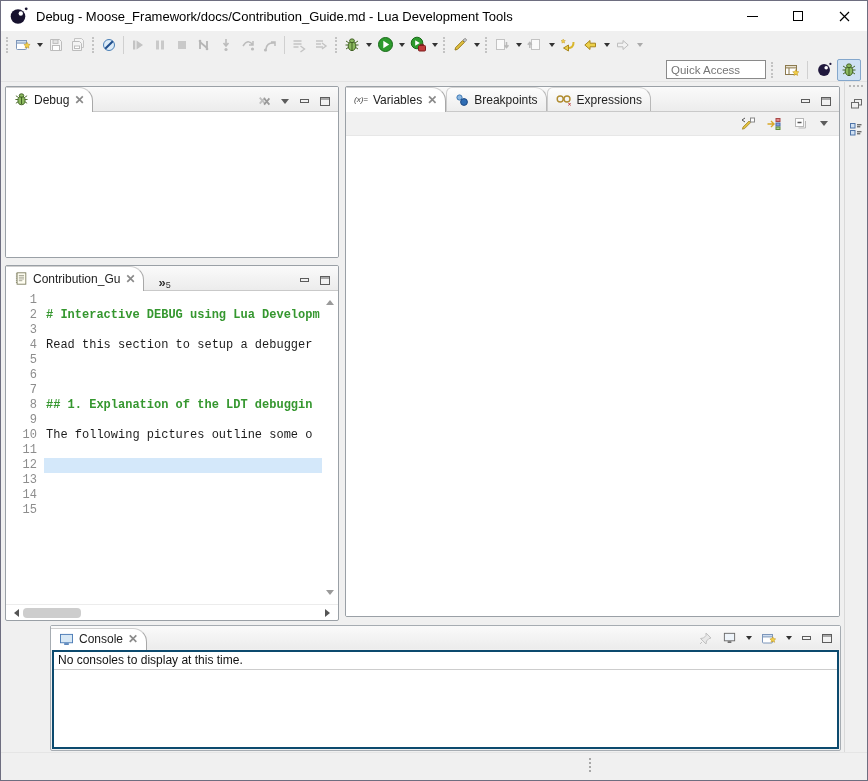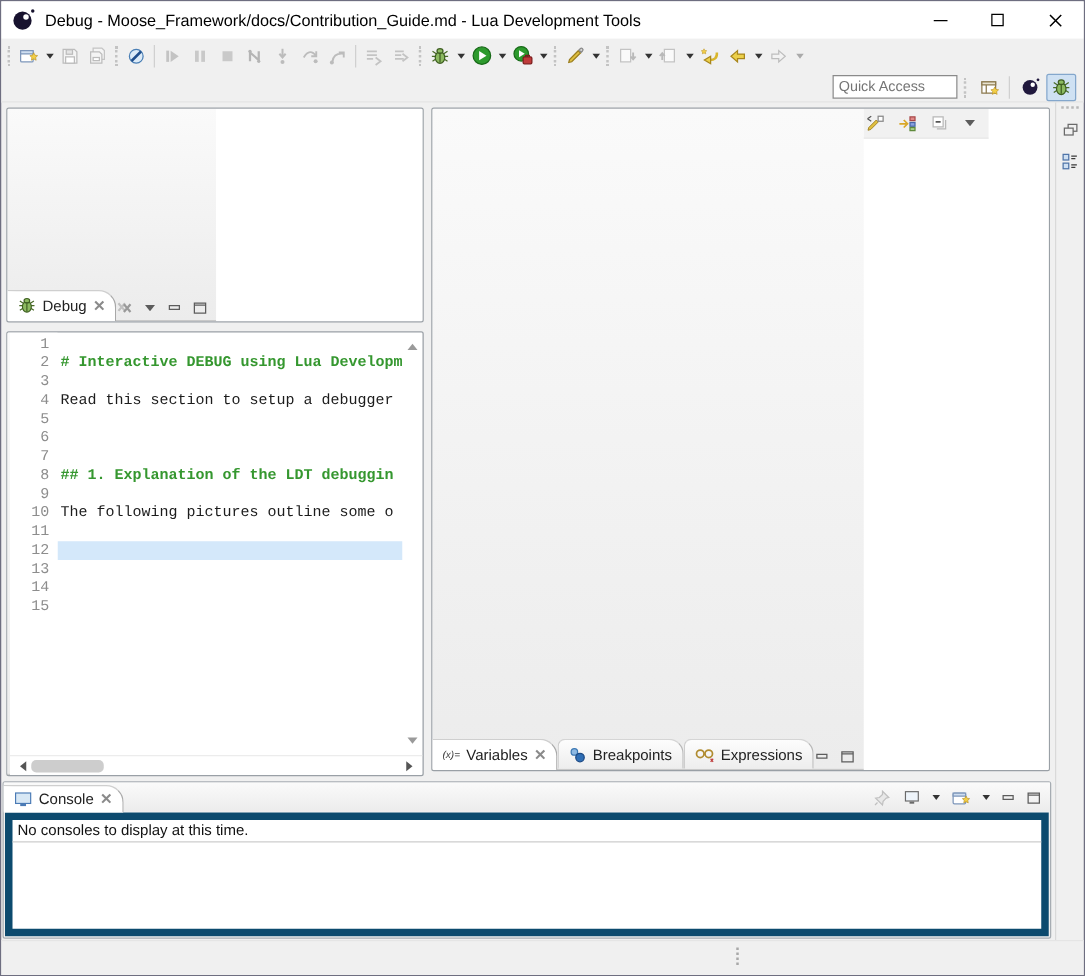--- a/index.html
+++ b/index.html
@@ -33,21 +33,21 @@
   .persp-btn { width:24px; height:22px; border:1px solid transparent; background:transparent; display:flex; align-items:center; justify-content:center; padding:0; margin-left:1px; }
   .persp-btn.active { background:#cfe1f3; border:1px solid #84a7cc; border-radius:2px; }
 
   
   .main-row { flex:1 1 auto; display:flex; min-height:0; }
   .center-col { width:845px; display:flex; flex-direction:column; min-height:0; }
   .panels-row { height:543px; display:flex; flex:0 0 auto; }
   .left-col { width:338px; padding:4px 0 4px 4px; display:flex; flex-direction:column; flex:0 0 auto; }
   .right-col { flex:1; padding:4px 4px 8px 6px; min-width:0; }
 
-  .panel { border:1px solid #9aa0a6; border-radius:2px; background:#fff; display:flex; flex-direction:row; overflow:hidden;justify-content:flex-end; }
+  .panel { border:1px solid #9aa0a6; border-radius:2px; background:#fff; display:flex; flex-direction:column; overflow:hidden;justify-content:flex-end; }
   .tabbar { background:linear-gradient(#fafafa,#ececec); display:flex; align-items:flex-end; flex:0 0 auto; border-bottom:1px solid #c9c9c9; }
   .tab { display:flex; align-items:center; gap:5px; font-size:12px; color:#222; padding:0 8px; height:25px; position:relative; }
   .tab.active { background:#fff; border-right:1px solid #a8a8a8; border-top:1px solid #cfcfcf; border-radius:0 14px 0 0; margin-bottom:-1px; padding-bottom:1px; }
   .tab.inactive { background:linear-gradient(#fdfdfd,#ededed); border-left:1px solid #cdcdcd; border-right:1px solid #b8b8b8; border-top:1px solid #d5d5d5; border-radius:6px 12px 0 0; height:24px; }
   .tab-close { color:#8a8a8a; font-size:12px; font-weight:bold; line-height:10px; }
   .tabbar-right { margin-left:auto; display:flex; align-items:center; gap:6px; padding:0 6px 4px 0; }
   .mini-btn { border:none; background:transparent; padding:0; display:flex; align-items:center; justify-content:center; width:14px; height:12px; }
   .viewmenu-tri { width:0; height:0; border-left:4.5px solid transparent; border-right:4.5px solid transparent; border-top:5px solid #5c5c5c; }
 
   .debug-panel { height:172px; flex:0 0 auto; margin-bottom:7px; }
@@ -79,23 +79,23 @@
   .more-editors sub { font-size:9px; font-weight:normal; margin-top:5px; }
 
   
   .vars-panel { height:100%; }
   .vars-toolbar { height:24px; background:#f1f1f1; display:flex; align-items:center; justify-content:flex-end; gap:8px; padding-right:8px; border-bottom:1px solid #e7e7e7; flex:0 0 auto; }
   .vars-content { flex:1; background:#fff; }
   .varicon-label { font-size:8px; font-style:italic; color:#444; white-space:nowrap; }
 
   
   .console-wrap { flex:1; padding:0 3px 1px 1px; display:flex; min-height:0; }
-  .console-panel { flex:1; border:1px solid #a6acb2; border-radius:2px; background:#f0f0f0; display:flex; flex-direction:column; }
+  .console-panel { flex:1; border:1px solid #a6acb2; border-radius:2px; background:#f0f0f0; display:flex; flex-direction:column;margin-left:48px; }
   .console-panel .tabbar { border-bottom:none; }
-  .console-inner { flex:1; margin:1px; border:6px solid #0c4a6e; background:#fff; display:flex; flex-direction:column; min-height:0; }
+  .console-inner { flex:1; margin:1px; border:2px solid #0c4a6e; background:#fff; display:flex; flex-direction:column; min-height:0; }
   .console-msg { font-size:12px; color:#111; padding:1px 4px 2px 4px; border-bottom:1px solid #cdcdcd; }
 
   
   .right-trim { width:23px; flex:0 0 auto; border-left:1px solid #d9d9d9; display:flex; flex-direction:column; align-items:center; padding-top:3px; gap:7px; }
   .trim-dots { width:14px; height:3px; border-top:2px dotted #b8b8b8; }
   .trim-btn { border:none; background:transparent; padding:0; width:18px; height:18px; display:flex; align-items:center; justify-content:center; }
 
   
   .statusbar { height:28px; background:#f0f0f0; border-top:1px solid #e5e5e5; position:relative; flex:0 0 auto; }
   .status-handle { position:absolute; left:588px; top:5px; height:14px; border-left:2px dotted #a8a8a8; }

